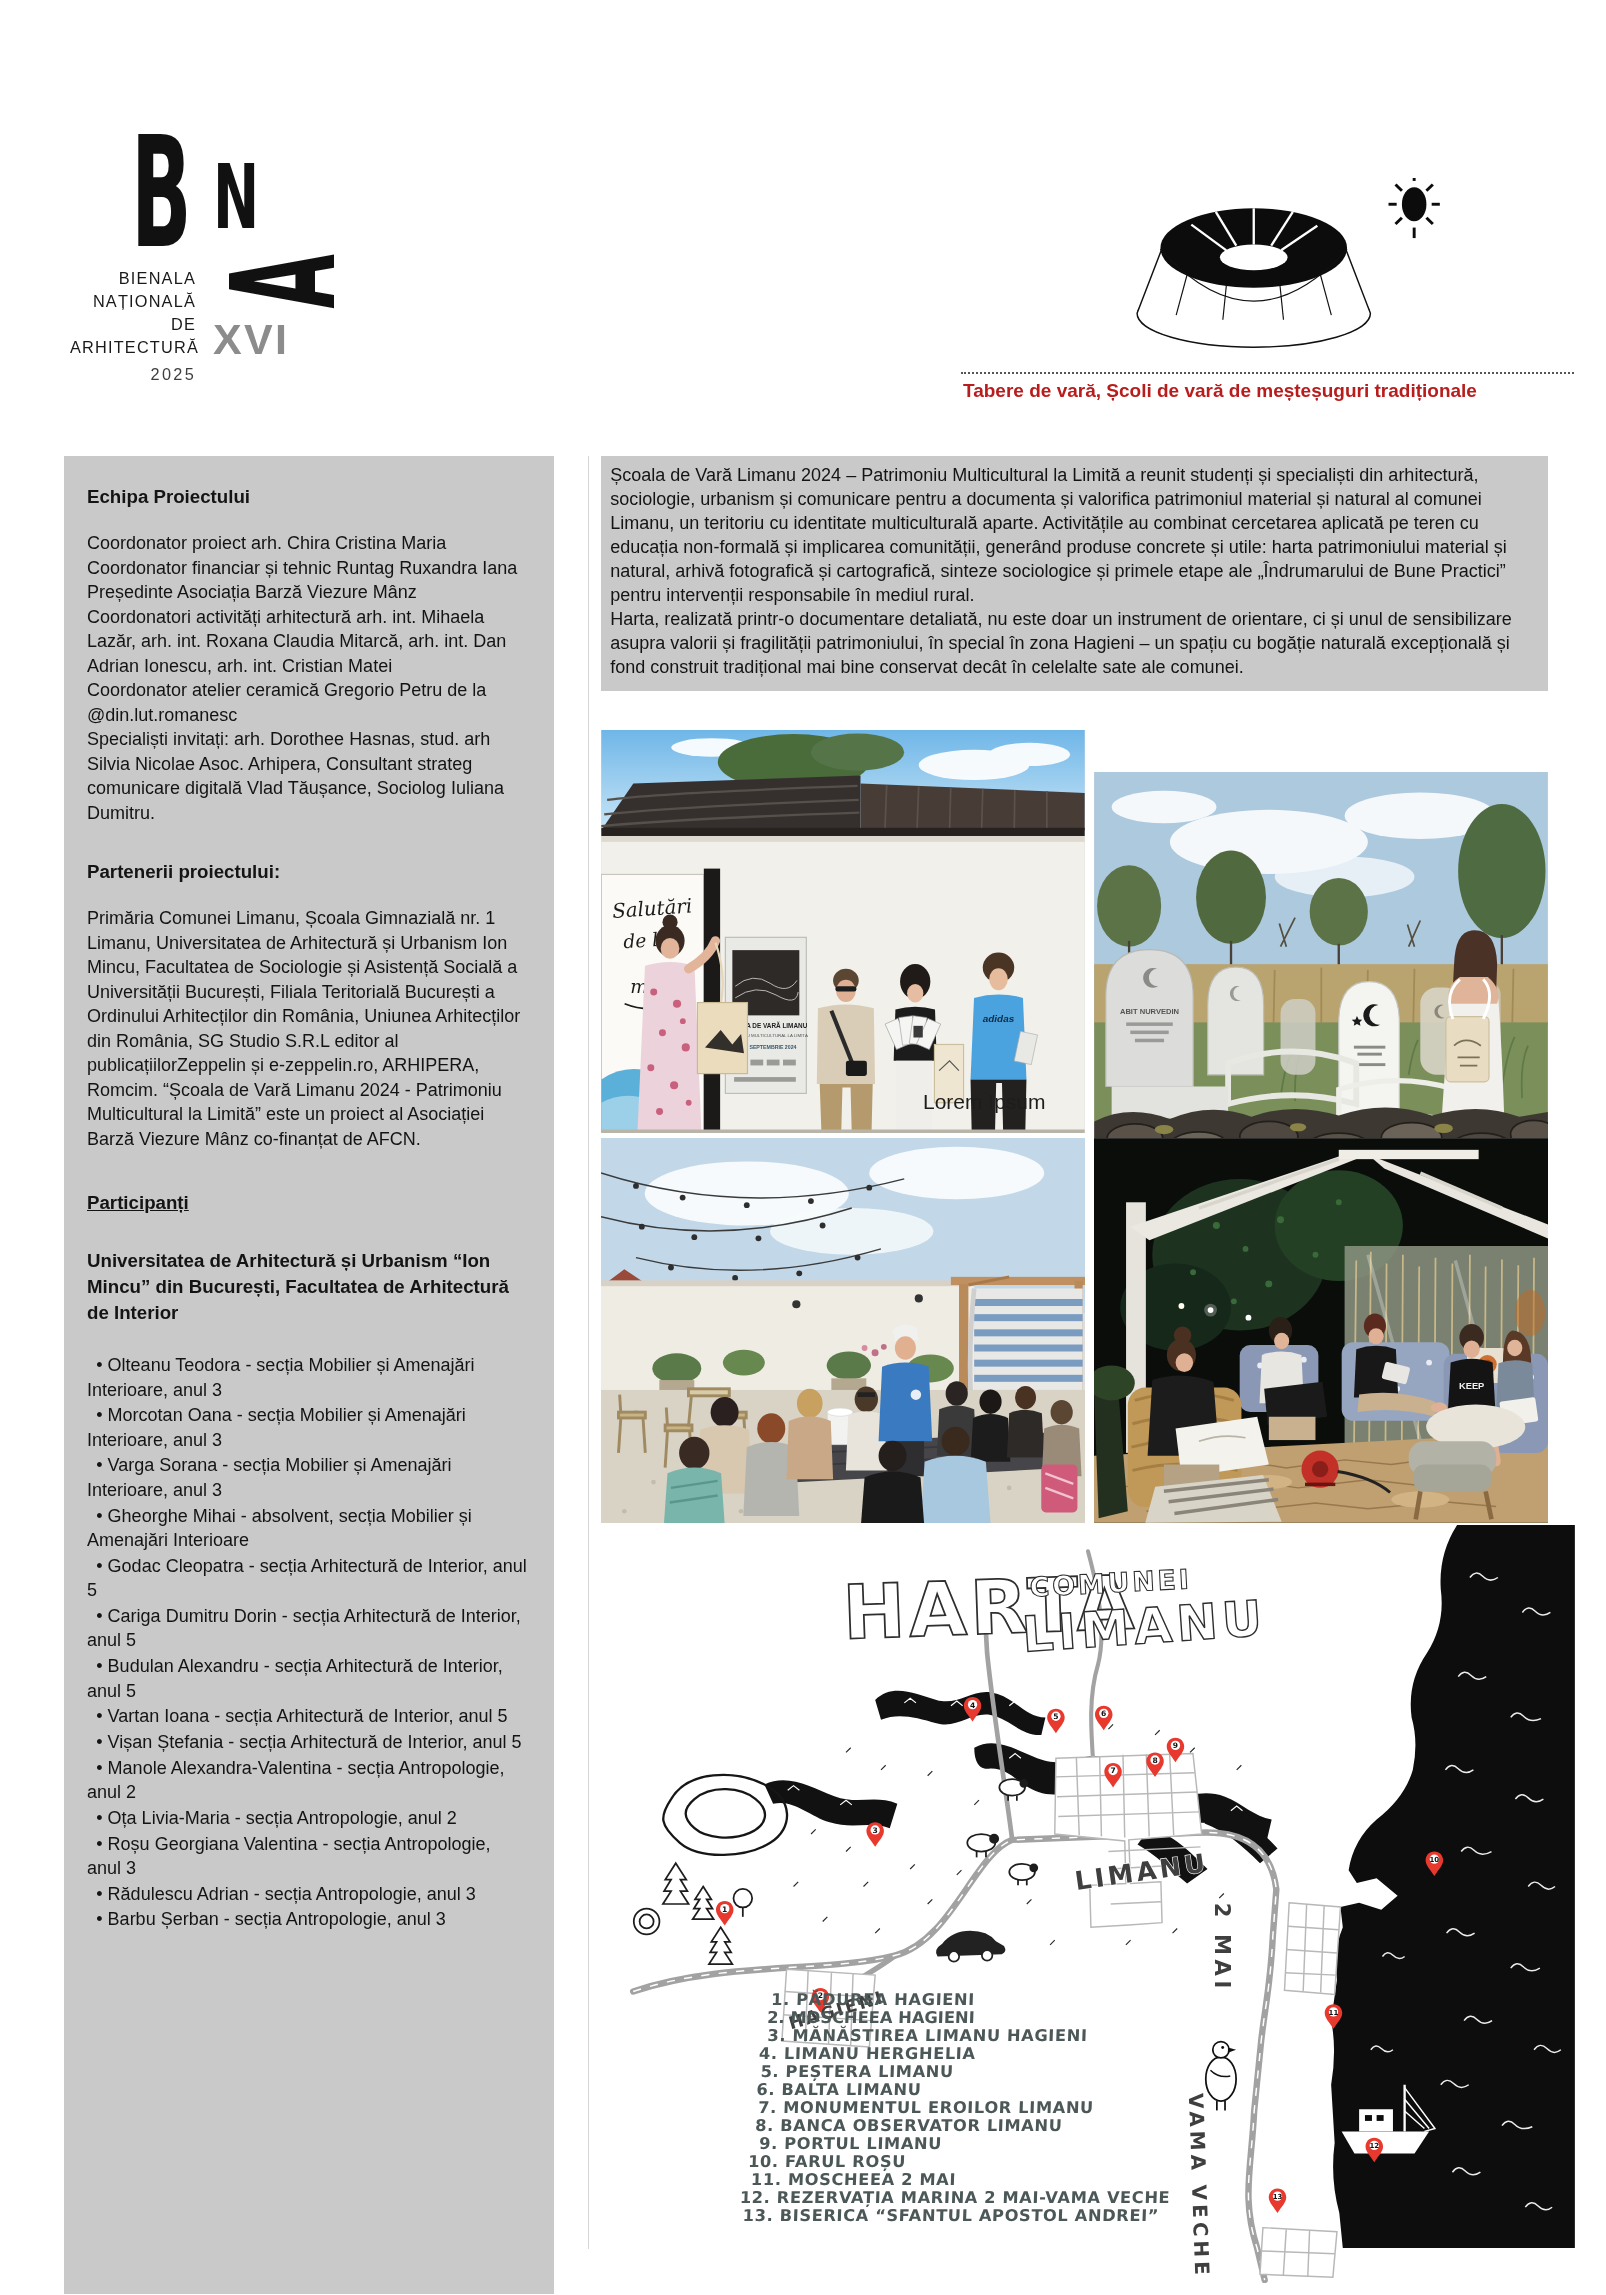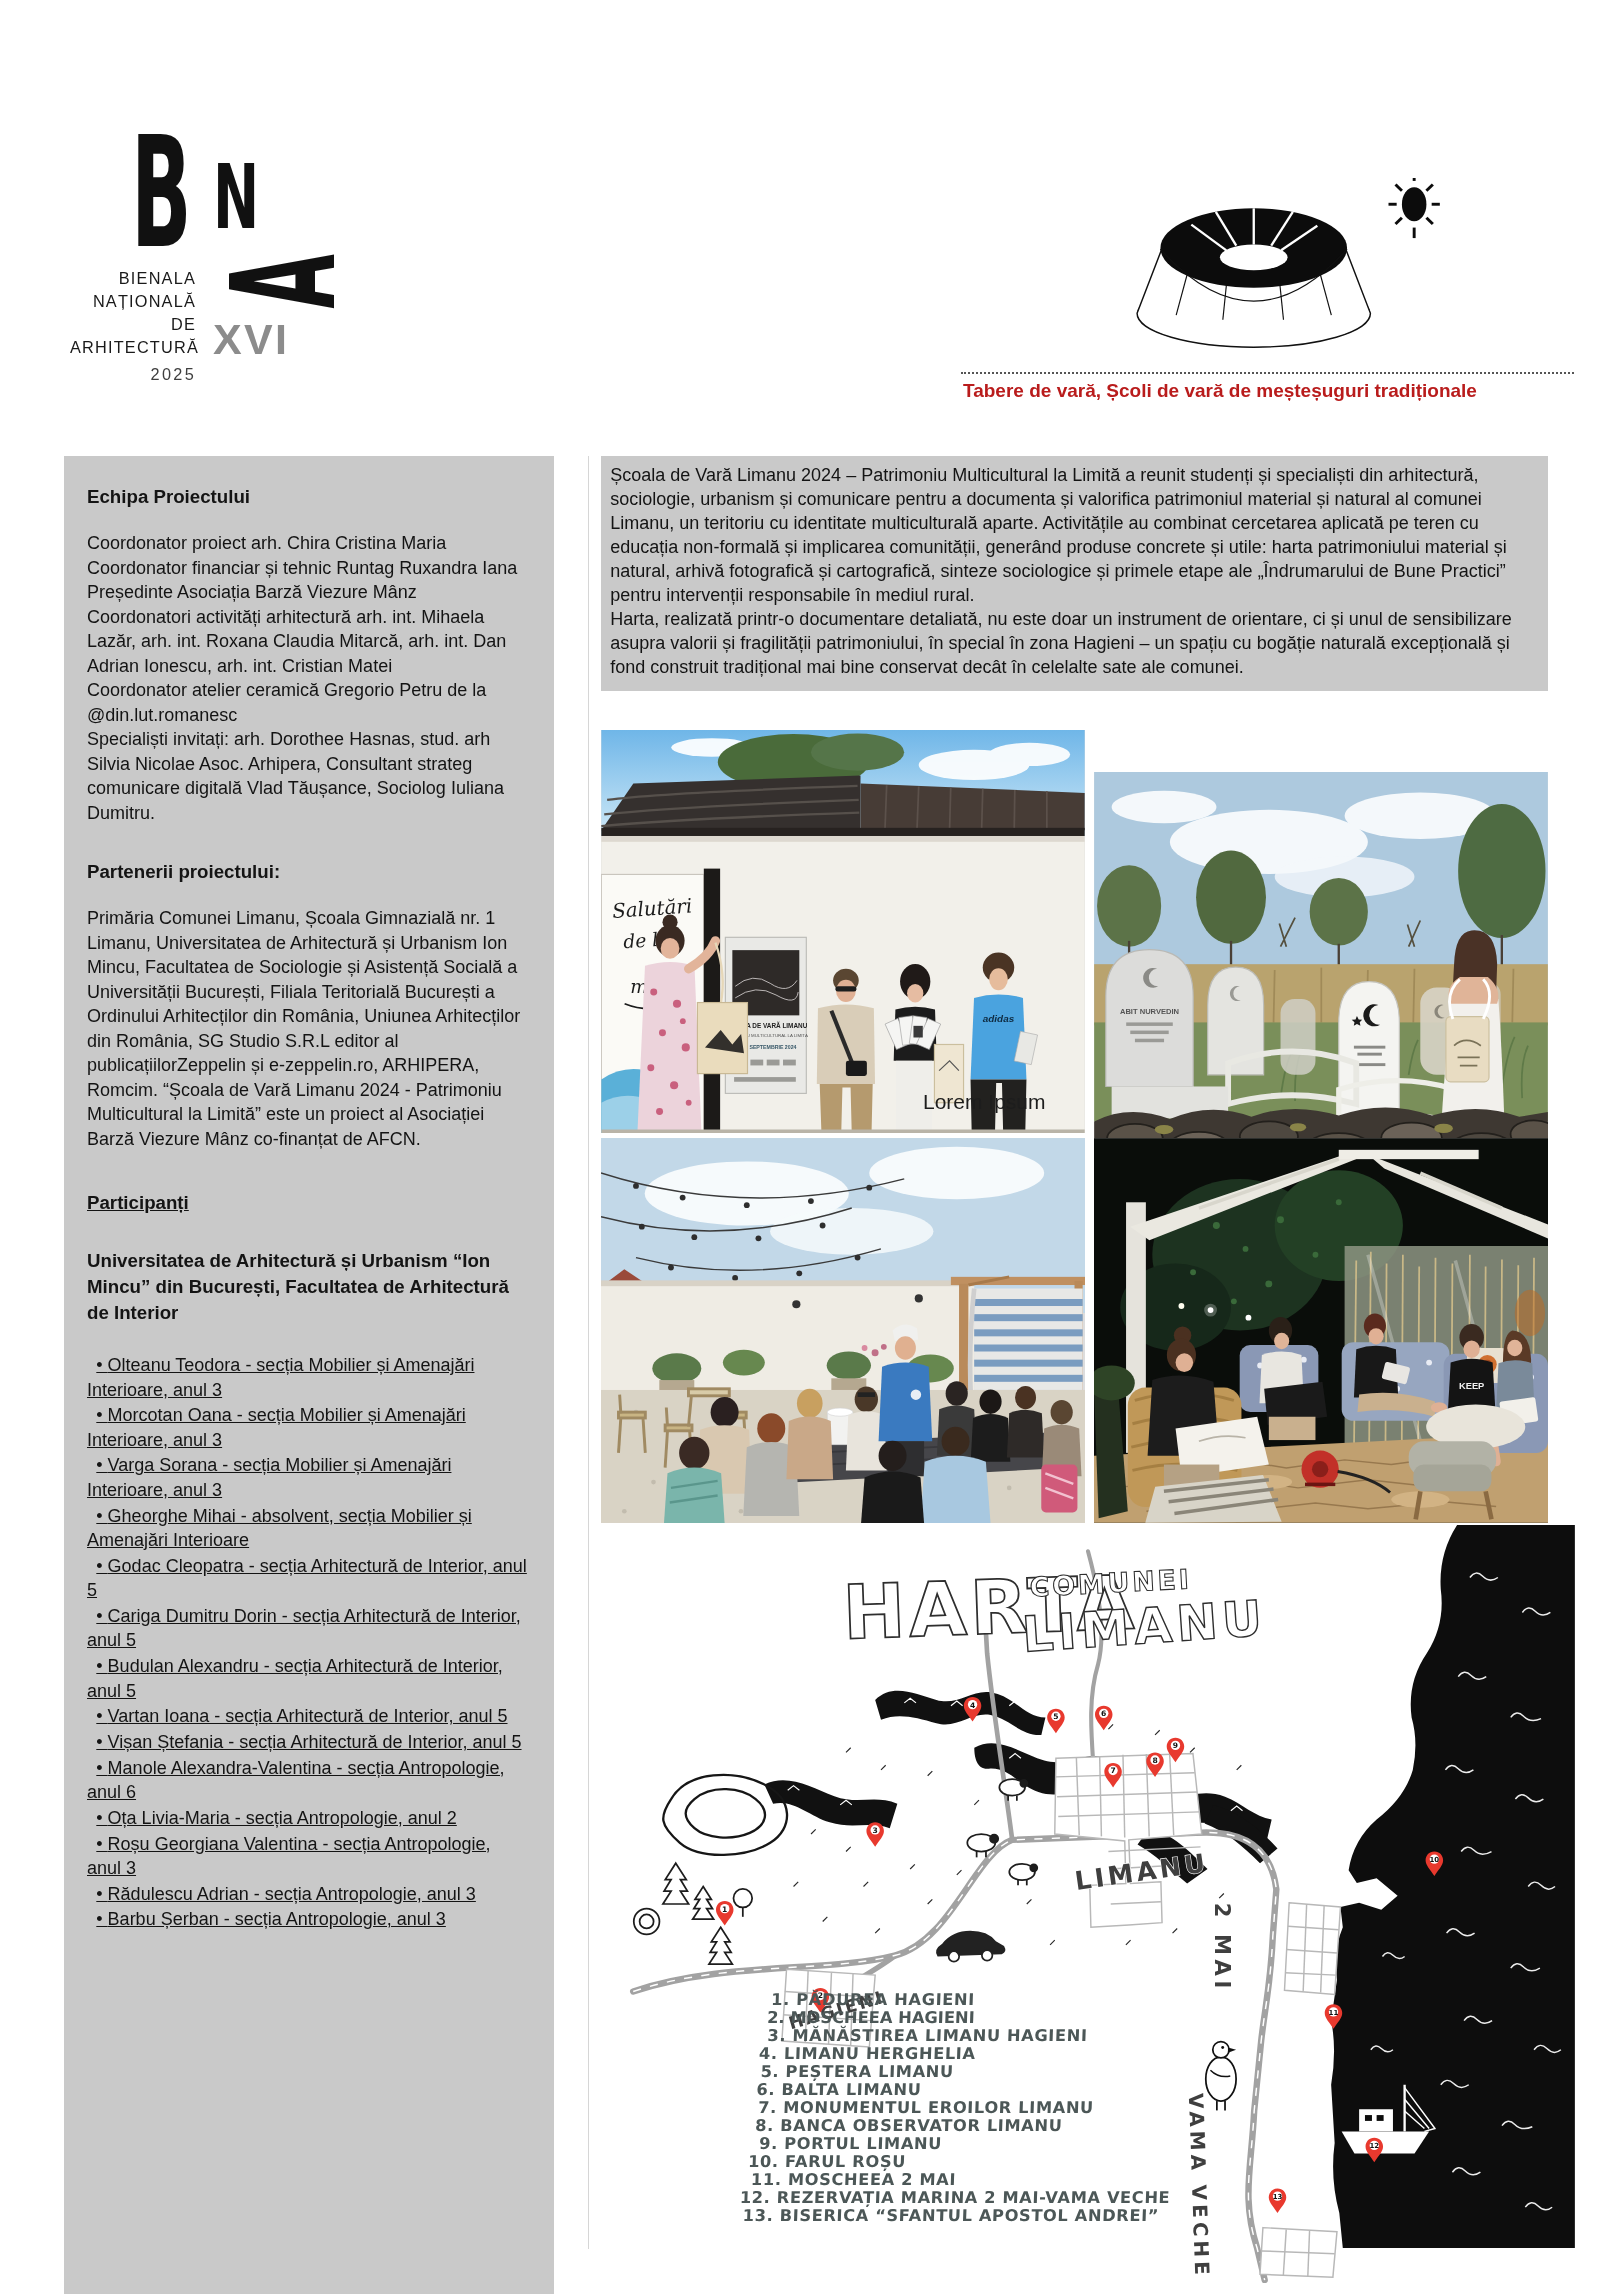--- a/index.html
+++ b/index.html
@@ -25,21 +25,21 @@
   #col-divider{position:absolute;left:588px;top:456px;width:1.2px;height:1793px;background:#d6d6d6;}
 
   
   #sidebar{position:absolute;left:64px;top:456px;width:490px;height:1838px;background:#c9c9c9;
            box-sizing:border-box;padding:30px 26px 0 23px;overflow:hidden;}
   .side-h{font-size:18.7px;font-weight:700;margin:0 0 23px 0;}
   .side-body{font-size:18px;line-height:24.5px;white-space:pre-line;margin:0;}
   #partners-h{margin-top:36px;}
   #participants-h{margin-top:41px;text-decoration:underline;}
   .group-h{font-size:18.7px;font-weight:700;line-height:26px;margin:34px 0 27px 0;}
-  ul.people{margin:0;padding:0;font-size:18px;line-height:24.5px;text-decoration:underline;}
+  ul.people{margin:0;padding:0;font-size:18px;line-height:24.5px;}
   ul.people li{list-style:none;text-indent:9.3px;margin:0 0 1.2px 0;}
   ul.people li::before{content:"• ";}
 
   
   #intro{position:absolute;left:601px;top:456px;width:947px;background:#c9c9c9;
          box-sizing:border-box;padding:7px 13px 11.7px 9.3px;font-size:18px;line-height:24px;}
   #intro p{margin:0;}
 
   .photo{position:absolute;overflow:hidden;background:#ddd;}
   #photo1{left:601px;top:730px;width:484px;height:403px;}
@@ -154,21 +154,21 @@
       <li>Varga Sorana - secția Mobilier și Amenajări Interioare, anul 3</li>
       <li>Gheorghe Mihai - absolvent, secția Mobilier și Amenajări Interioare</li>
       <li>Godac Cleopatra - secția Arhitectură de Interior, anul 5</li>
       <li>Cariga Dumitru Dorin - secția Arhitectură de Interior, anul 5</li>
       <li>Budulan Alexandru -  secția Arhitectură de Interior, anul 5</li>
       <li>Vartan Ioana - secția Arhitectură de Interior, anul 5</li>
       <li>Vișan Ștefania - secția Arhitectură de Interior, anul 5</li>
     </ul>
 
     <ul class="people">
-      <li>Manole Alexandra-Valentina - secția Antropologie, anul 6</li>
+      <li>Manole Alexandra-Valentina - secția Antropologie, anul 2</li>
       <li>Oța Livia-Maria - secția Antropologie, anul 2</li>
       <li>Roșu Georgiana Valentina - secția Antropologie, anul 3</li>
       <li>Rădulescu Adrian - secția Antropologie, anul 3</li>
       <li>Barbu Șerban - secția Antropologie, anul 3</li>
     </ul>
   </div>
 
   <div id="intro">
     <p>Școala de Vară Limanu 2024 – Patrimoniu Multicultural la Limită a reunit studenți și specialiști din arhitectură, sociologie, urbanism și comunicare pentru a documenta și valorifica patrimoniul material și natural al comunei Limanu, un teritoriu cu identitate multiculturală aparte. Activitățile au combinat cercetarea aplicată pe teren cu educația non-formală și implicarea comunității, generând produse concrete și utile: harta patrimoniului material și natural, arhivă fotografică și cartografică, sinteze sociologice și primele etape ale „Îndrumarului de Bune Practici” pentru intervenții responsabile în mediul rural.</p>
     <p>Harta, realizată printr-o documentare detaliată, nu este doar un instrument de orientare, ci și unul de sensibilizare asupra valorii și fragilității patrimoniului, în special în zona Hagieni – un spațiu cu bogăție naturală excepțională și fond construit tradițional mai bine conservat decât în celelalte sate ale comunei.</p>

